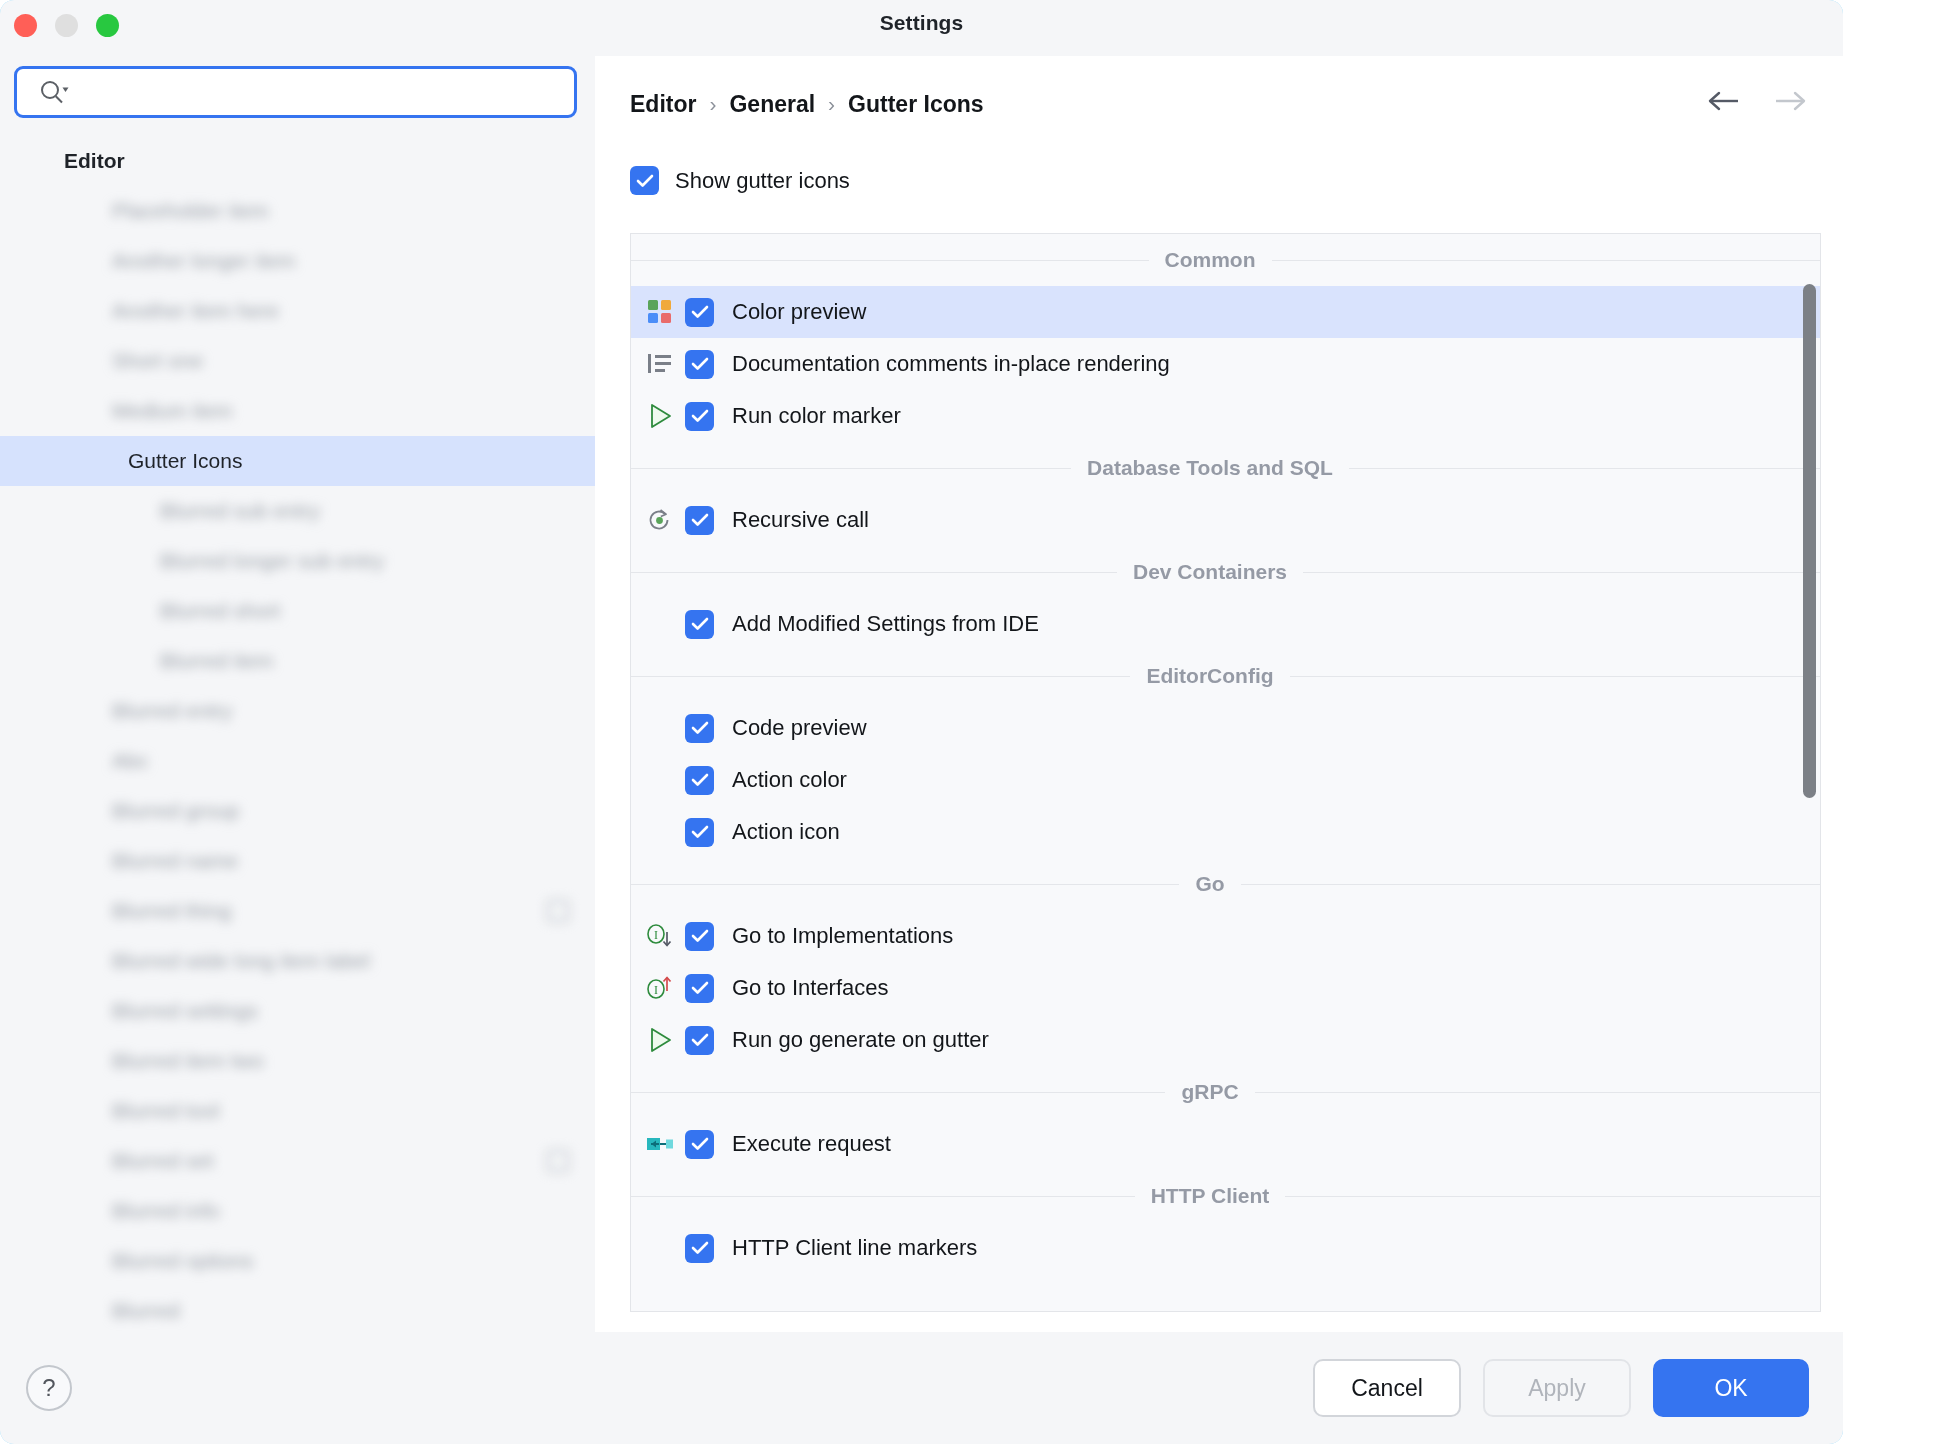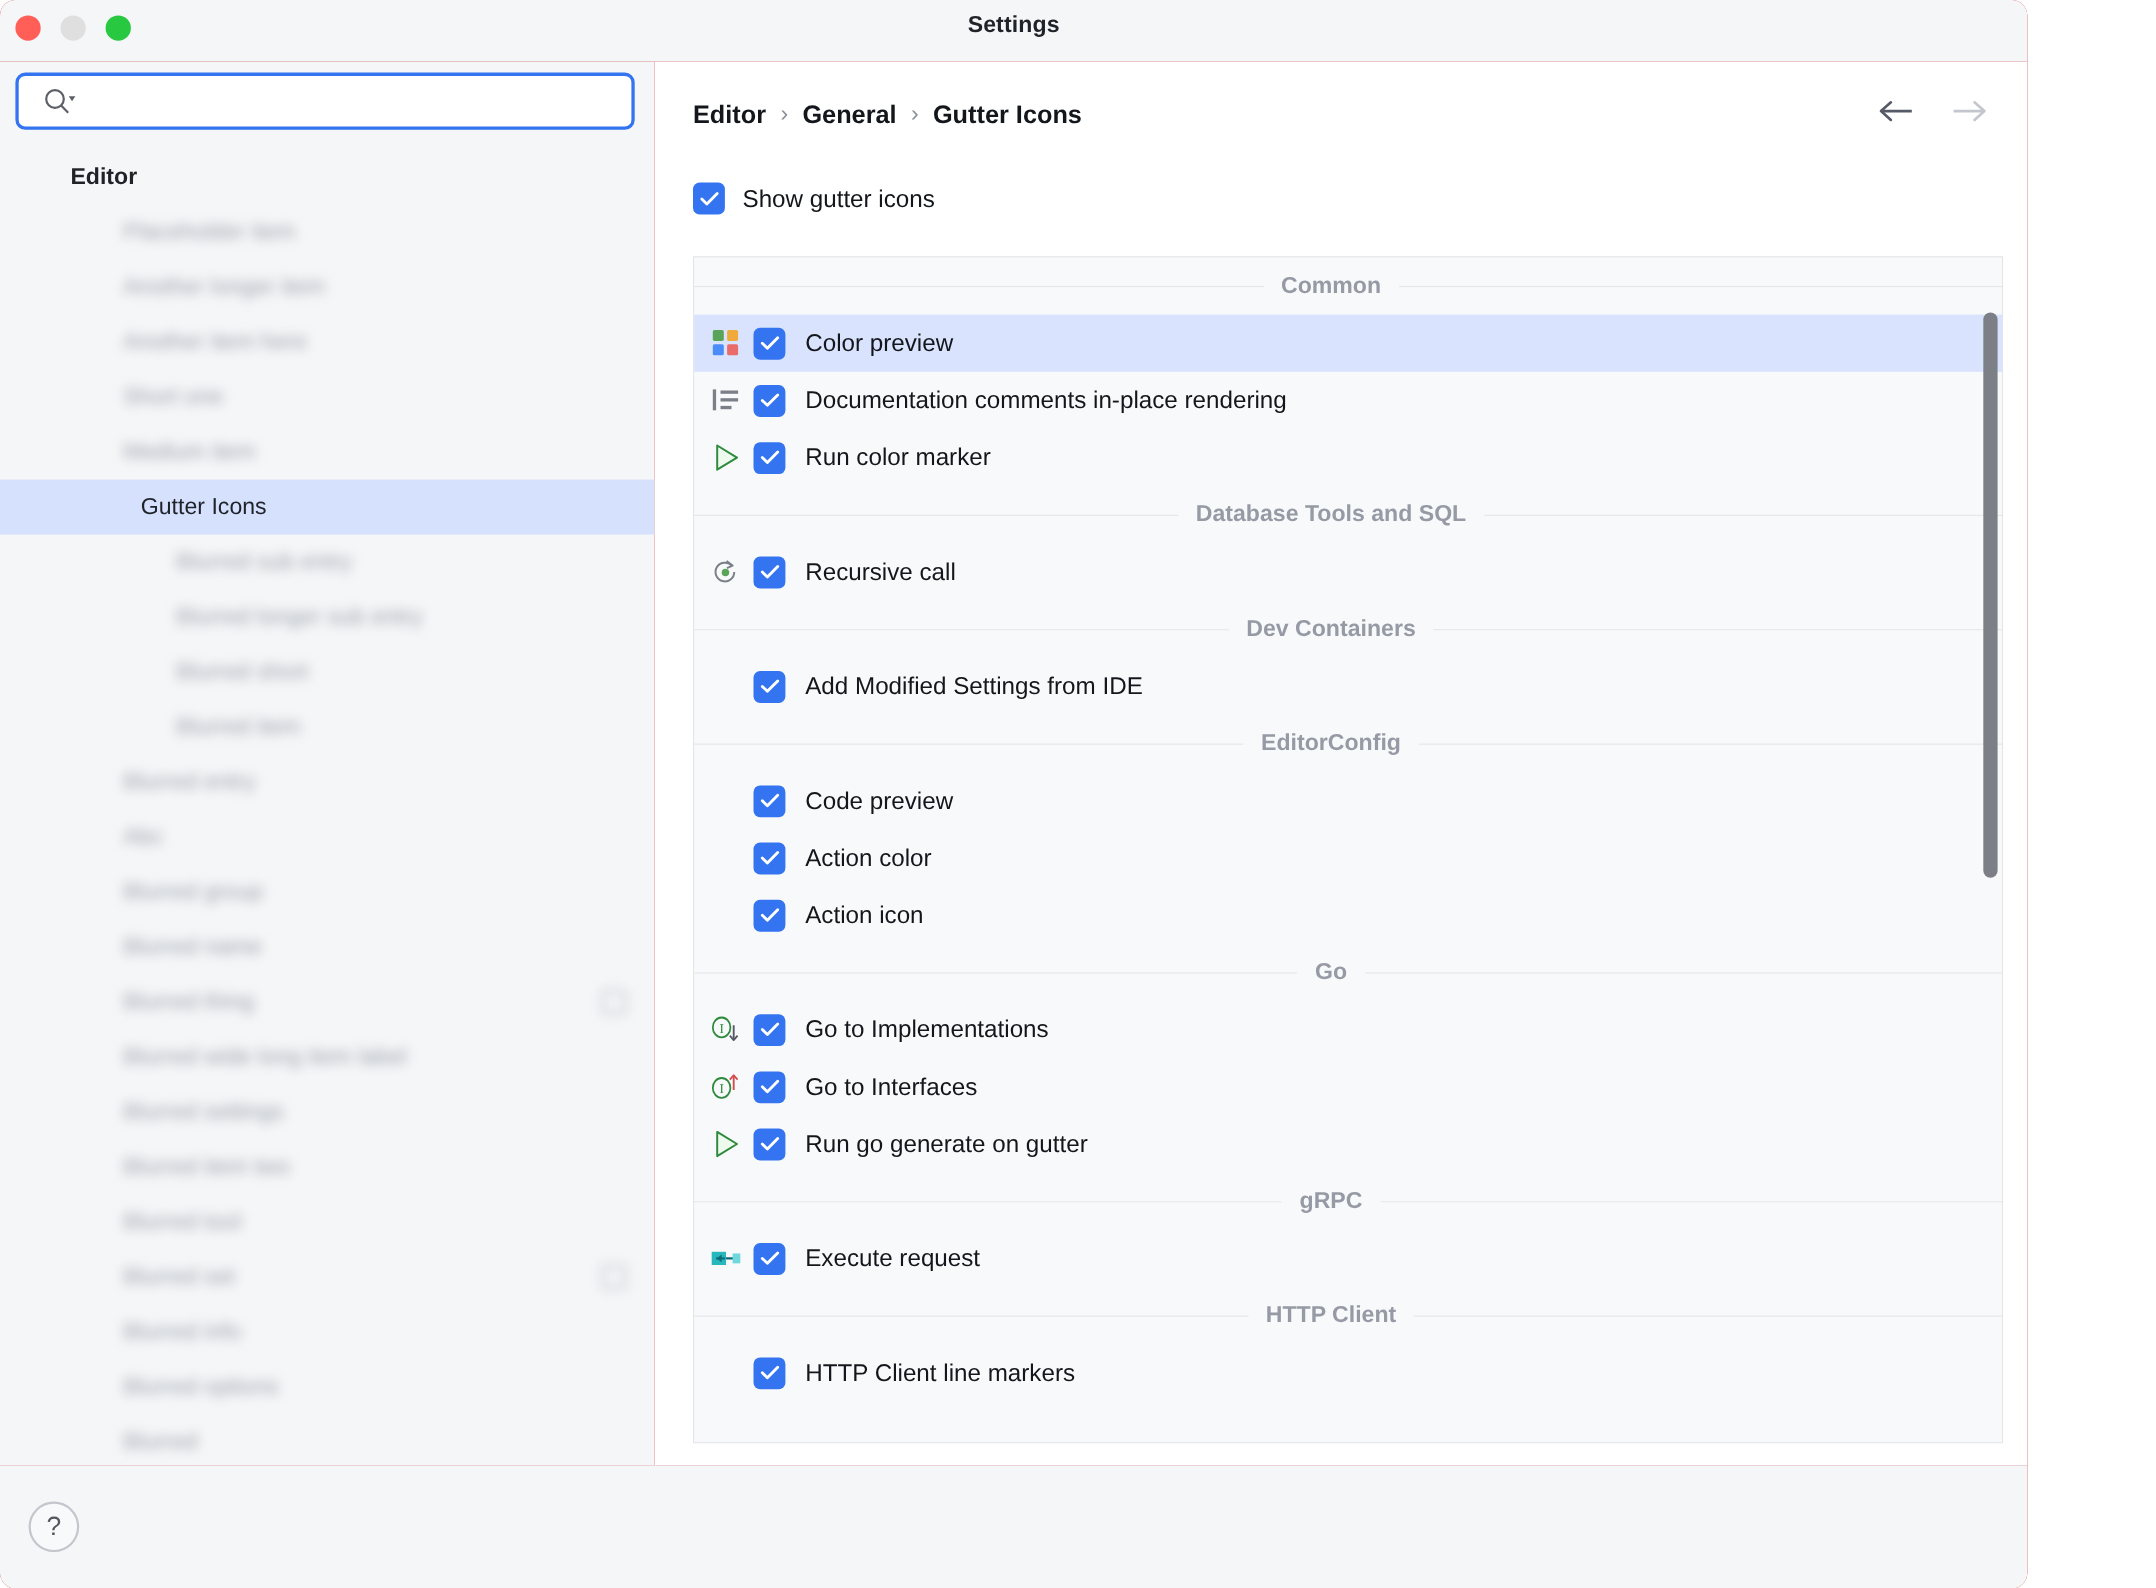--- a/index.html
+++ b/index.html
@@ -6,21 +6,21 @@
   html, body {
     width: 1960px; height: 1444px;
     font-family: "Liberation Sans", sans-serif;
     background: #ffffff;
     overflow: hidden;
   }
 
   .window {
     position: relative;
     width: 1843px; height: 1444px;
-    background: #b91c1c;
+    background: #7dd3fc;
     border-radius: 14px;
     overflow: hidden;
     padding-left: 48px;
   }
 
   
   .titlebar {
     position: absolute; top: 0; left: 0; right: 0; height: 56px;
     background: #f5f6f8;
   }
@@ -496,14 +496,19 @@
               </span></span>
             <span class="opt-label">HTTP Client line markers</span>
           </div>
         </div>
       <div class="vscroll"></div>
     </div>
   </div>
 
   <div class="footer">
     <div class="help-btn">?</div>
+    <div class="footer-actions">
+      <div class="btn secondary">Cancel</div>
+      <div class="btn disabled">Apply</div>
+      <div class="btn primary">OK</div>
+    </div>
   </div>
 </div>
 
 </body></html>

